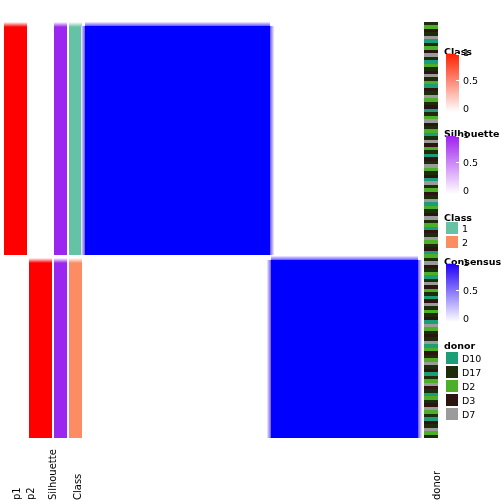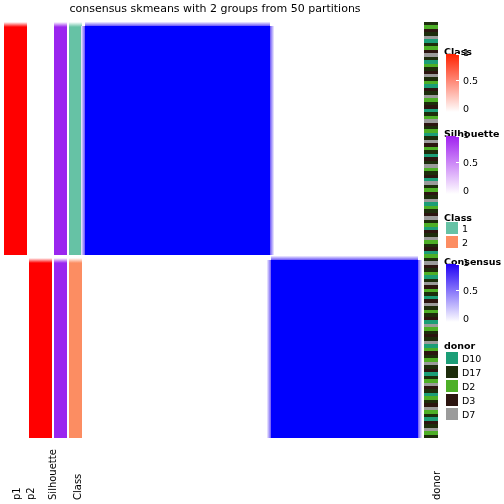--- a/index.html
+++ b/index.html
@@ -145,21 +145,20 @@
     left: 12px;
     width: 5px; height: 1px;
     background: #ffffff;
   }
 </style>
 </head>
 <body>
 
 <div id="root">
 
-  <div id="title">consensus skmeans with 2 groups from 50 partitions</div>
 
   <div id="plot">
 
     <div class="col" id="col-p1" style="left: 4px; width: 23px;">
         <div class="blk top-blk" style="background: rgb(255, 0, 0);">
           <div class="fade-top" style="background: linear-gradient(rgb(255, 255, 255), rgb(255, 0, 0));"></div>
         </div>
         <div class="blk bot-blk" style="background: rgb(255, 255, 255);"></div>
       </div>
 

